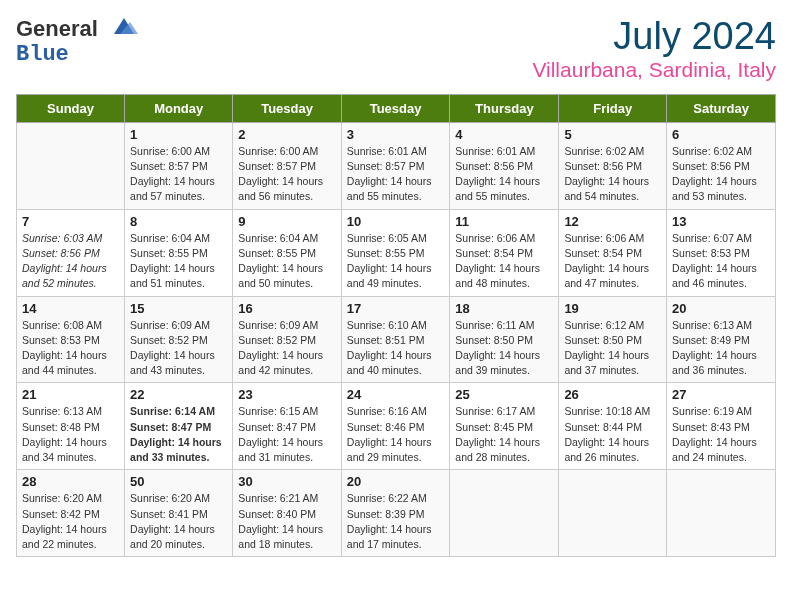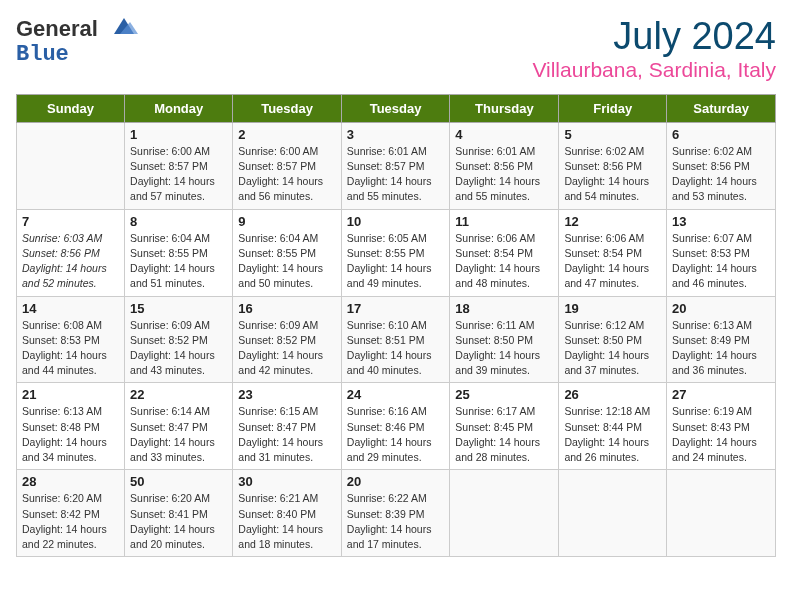--- a/index.html
+++ b/index.html
@@ -266,21 +266,21 @@
       <tr>
         <td>
           <div class="day-num">21</div>
           <div class="day-info" style="white-space: pre-line;">Sunrise: 6:13 AM
 Sunset: 8:48 PM
 Daylight: 14 hours
 and 34 minutes.</div>
         </td>
         <td>
           <div class="day-num">22</div>
-          <div class="day-info" style="white-space: pre-line;">Sunrise: 6:14 AM
+          <div class="day-info" style="white-space: pre-line; font-weight: bold;">Sunrise: 6:14 AM
 Sunset: 8:47 PM
 Daylight: 14 hours
 and 33 minutes.</div>
         </td>
         <td>
           <div class="day-num">23</div>
           <div class="day-info" style="white-space: pre-line;">Sunrise: 6:15 AM
 Sunset: 8:47 PM
 Daylight: 14 hours
 and 31 minutes.</div>
@@ -294,21 +294,21 @@
         </td>
         <td>
           <div class="day-num">25</div>
           <div class="day-info" style="white-space: pre-line;">Sunrise: 6:17 AM
 Sunset: 8:45 PM
 Daylight: 14 hours
 and 28 minutes.</div>
         </td>
         <td>
           <div class="day-num">26</div>
-          <div class="day-info" style="white-space: pre-line;">Sunrise: 12:18 AM
+          <div class="day-info" style="white-space: pre-line;">Sunrise: 10:18 AM
 Sunset: 8:44 PM
 Daylight: 14 hours
 and 26 minutes.</div>
         </td>
         <td>
           <div class="day-num">27</div>
           <div class="day-info" style="white-space: pre-line;">Sunrise: 6:19 AM
 Sunset: 8:43 PM
 Daylight: 14 hours
 and 24 minutes.</div>

